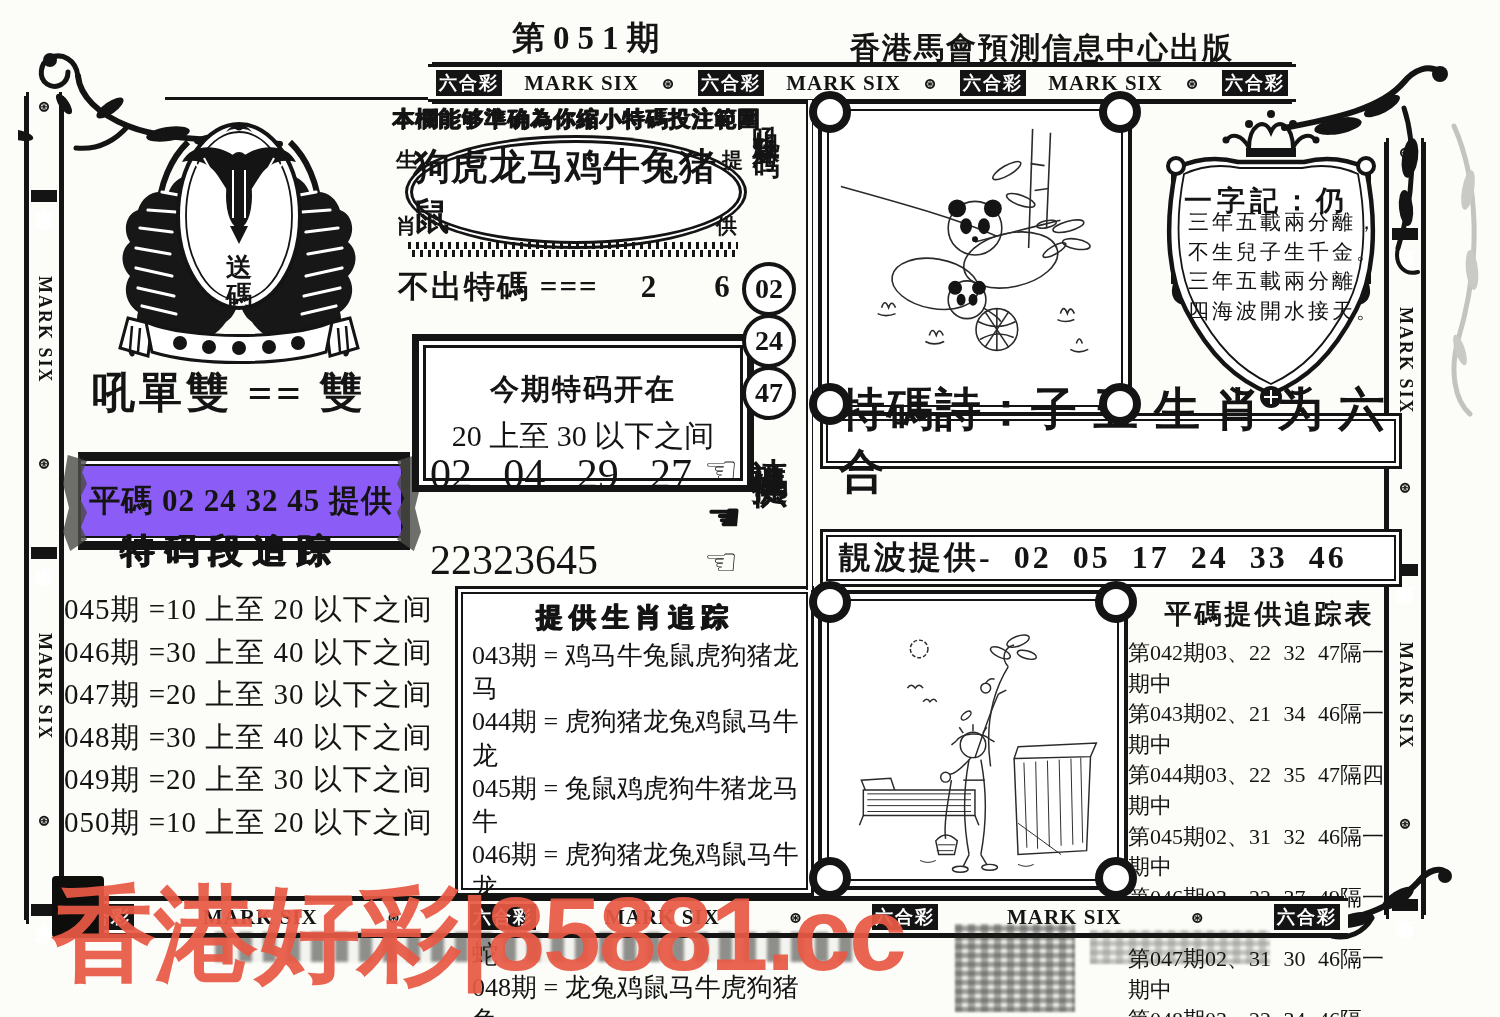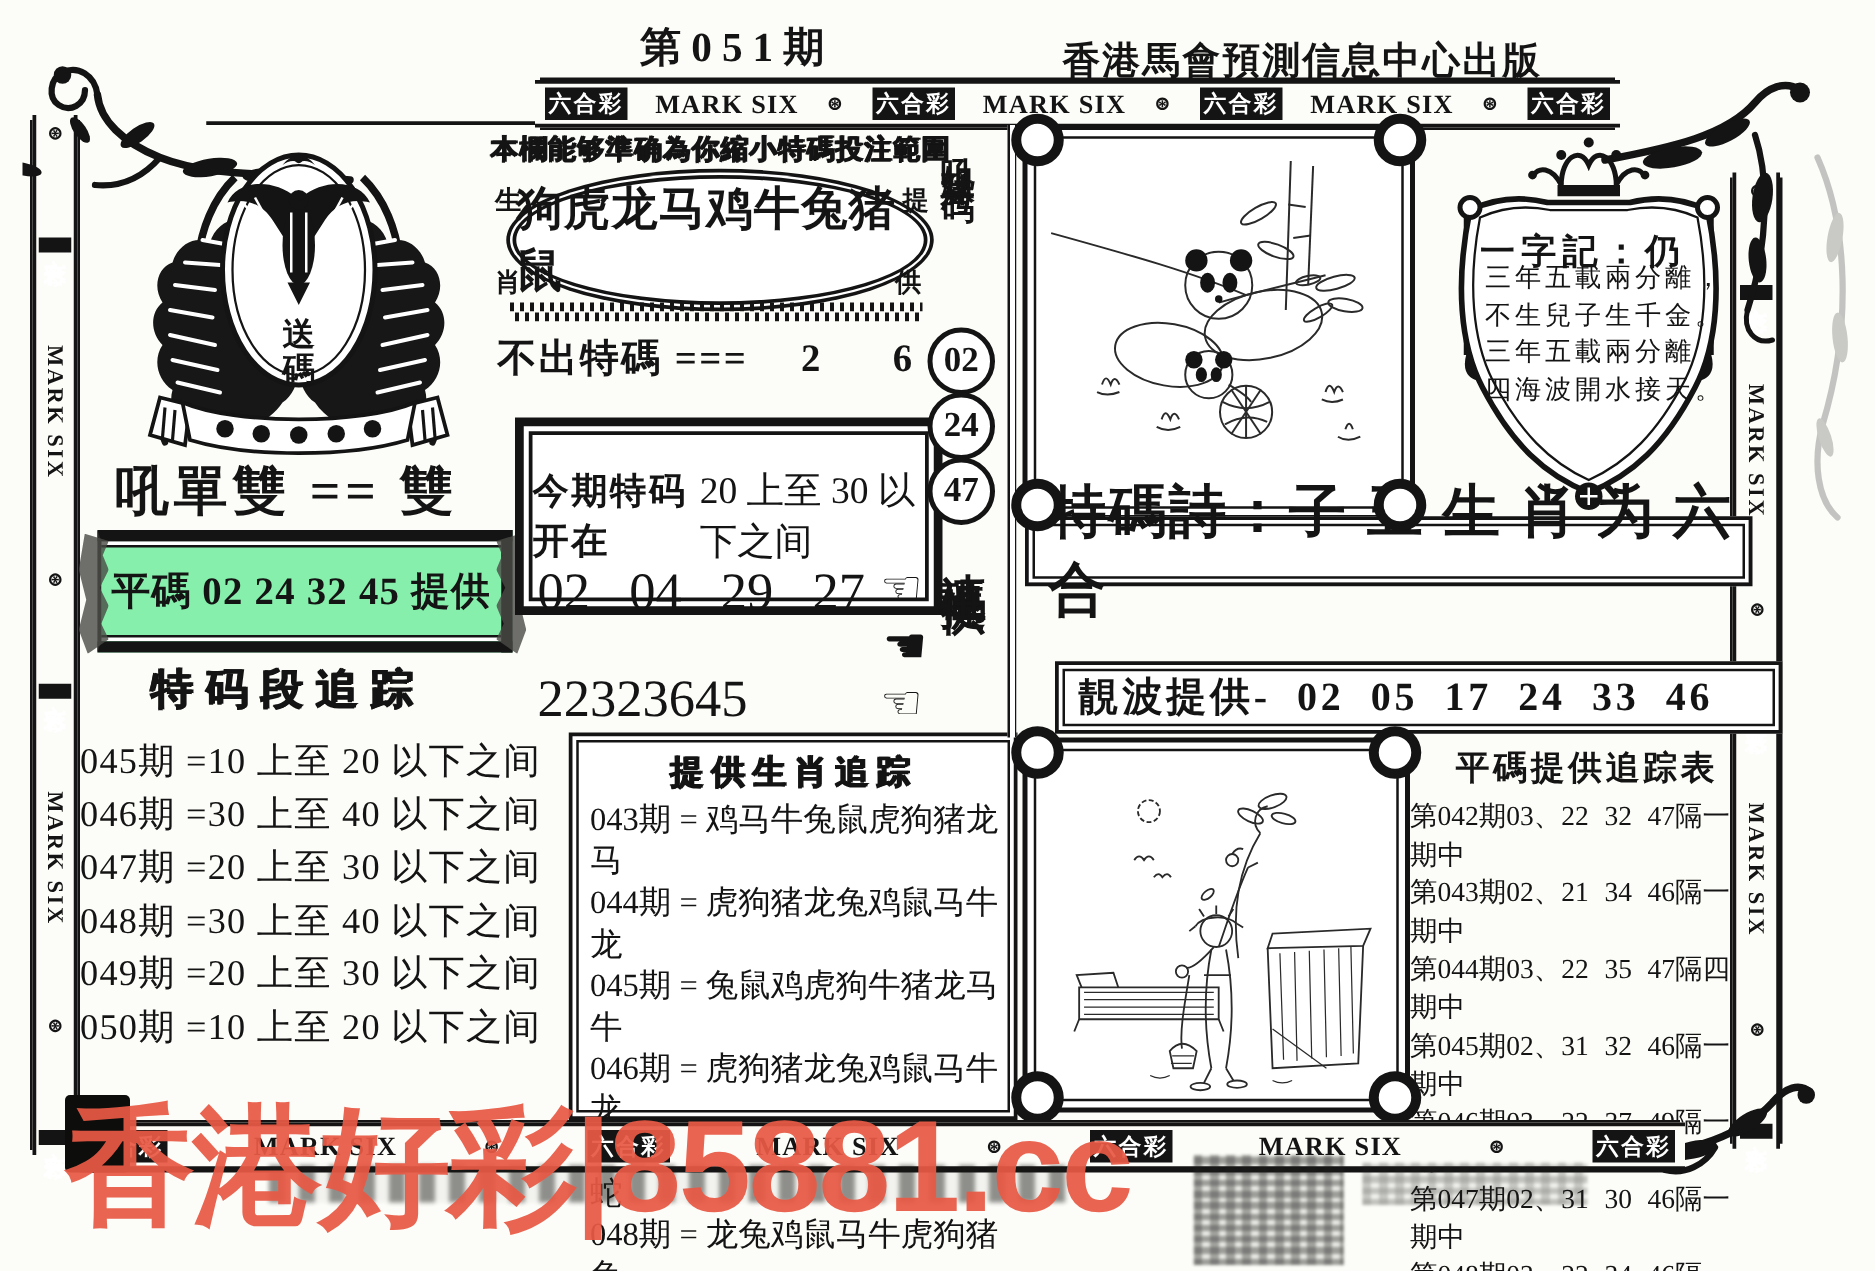--- a/index.html
+++ b/index.html
@@ -33,21 +33,21 @@
   
   .circle-num{display:flex;align-items:center;justify-content:center;width:46px;height:46px;
               border:4px solid #141414;border-radius:50%;font-weight:bold;font-size:28px;background:#fff;}
   .chain{background:
       repeating-linear-gradient(90deg,#141414 0 3px,transparent 3px 8px),
       repeating-linear-gradient(90deg,transparent 0 4px,#141414 4px 7px,transparent 7px 8px);
       background-size:100% 7px,100% 7px;background-position:0 0,0 8px;background-repeat:no-repeat,no-repeat;}
   .scroll-box{border-top:9px solid #141414;border-bottom:9px solid #141414;
               border-left:3px solid #2a2a2a;border-right:9px solid #141414;
               box-shadow:inset 0 3px 0 #fff,inset 0 -3px 0 #fff,inset 0 5px 0 #141414,inset 0 -5px 0 #141414;
-              background:#86efac;display:flex;align-items:center;justify-content:center;}
+              background:#8b5cf6;display:flex;align-items:center;justify-content:center;margin-top:28px;}
   .scroll-end{position:absolute;top:-6px;width:24px;height:96px;background:#4a4a46;opacity:.8;
               clip-path:polygon(20% 0,100% 6%,80% 18%,100% 30%,70% 45%,100% 60%,75% 75%,100% 88%,30% 100%,0 80%,25% 55%,0 30%);}
   .noise1{background:repeating-linear-gradient(90deg,rgba(25,25,22,.6) 0 13px,rgba(25,25,22,.05) 13px 24px);
           filter:blur(1.6px);}
   .noise2{background:repeating-linear-gradient(0deg,rgba(30,30,28,.55) 0 5px,rgba(30,30,28,.08) 5px 9px),
                    repeating-linear-gradient(90deg,rgba(30,30,28,.5) 0 7px,rgba(30,30,28,.05) 7px 13px);
           filter:blur(1.2px);}
   .watermark{font-family:"Liberation Sans","DejaVu Sans",sans-serif;font-weight:bold;
              color:#e85a45;white-space:nowrap;line-height:1;opacity:.93;z-index:50;letter-spacing:-2px;}
   svg{display:block;}
@@ -245,21 +245,21 @@
   <div class="abs bold" style="left:716px;top:212px;font-size:21px;">供</div>
   <div class="abs chain" style="left:408px;top:242px;width:330px;height:16px;"></div>
 
   <div class="abs bold" style="left:398px;top:266px;font-size:31px;letter-spacing:2px;display:flex;align-items:baseline;">
     <span>不出特碼 ===</span>
     <span style="margin-left:42px;">2</span>
     <span style="margin-left:56px;">6</span>
   </div>
 
   <div class="abs" style="left:412px;top:334px;width:328px;height:144px;border:7px solid #141414;background:#fff;">
-    <div style="position:absolute;inset:4px;border:3px solid #141414;display:flex;align-items:center;justify-content:center;gap:6px;">
+    <div style="position:absolute;inset:4px;border:3px solid #141414;display:flex;flex-direction:column;align-items:center;justify-content:center;gap:6px;">
       <div class="bold" style="font-size:29px;letter-spacing:2px;">今期特码开在</div>
       <div style="font-size:30px;">20 上至 30 以下之间</div>
     </div>
   </div>
 
   <div class="abs" style="left:430px;top:450px;width:262px;display:flex;justify-content:space-between;font-size:42px;">
     <span>02</span>
     <span>04</span>
     <span>29</span>
     <span>27</span>
@@ -352,21 +352,21 @@
           <circle cx="154" cy="180" r="7"></circle>
         <ellipse cx="136" cy="192" rx="4.5" ry="6"></ellipse>
           <ellipse cx="148" cy="192" rx="4.5" ry="6"></ellipse>
       </g>
     </svg>
   </div>
 
   <div class="abs banner-row" style="left:820px;top:413px;width:560px;height:50px;">
     <span style="font-size:46px;letter-spacing:2px;">特碼詩：子 丑 生 肖 为 六 合</span>
   </div>
-  <div class="abs banner-row" style="left:820px;top:529px;width:560px;height:52px;margin-left:24px;">
+  <div class="abs banner-row" style="left:820px;top:529px;width:560px;height:52px;">
     <span style="font-size:32px;letter-spacing:3px;word-spacing:10px;">靚波提供- 02 05 17 24 33 46</span>
   </div>
 
   <div class="abs pic-frame" style="left:818px;top:590px;width:302px;height:292px;">
     <div class="donut" style="top:-13px;left:-13px;"></div>
     <div class="donut" style="top:-13px;right:-13px;"></div>
     <div class="donut" style="bottom:-13px;left:-13px;"></div>
     <div class="donut" style="bottom:-13px;right:-13px;"></div>
     <svg width="294" height="284" viewBox="0 0 300 290" style="margin:4px;">
       <g stroke="#2a2a2a" fill="none" stroke-width="1.5">

